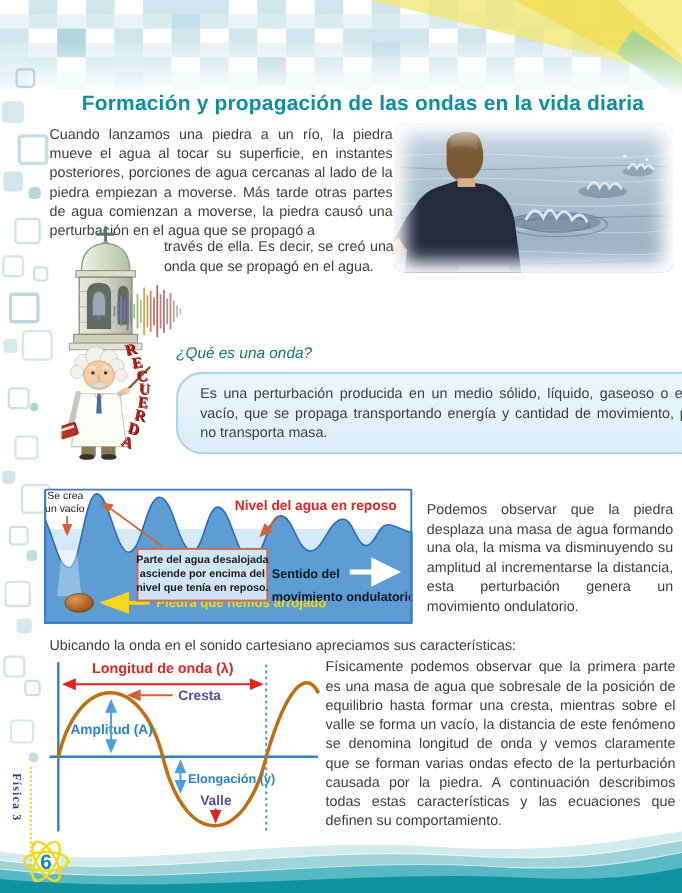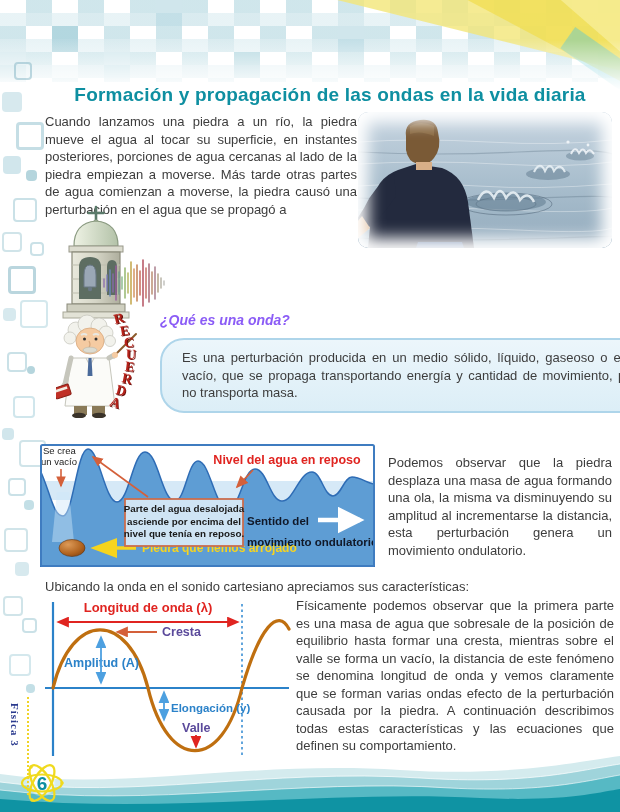--- a/index.html
+++ b/index.html
@@ -11,21 +11,21 @@
     background:
       repeating-conic-gradient(rgba(187,219,227,.55) 0% 25%, rgba(255,255,255,0) 25% 50%) 0px 0px/52px 52px,
       repeating-conic-gradient(rgba(214,234,239,.55) 0% 25%, rgba(255,255,255,0) 25% 50%) 26px 13px/52px 52px;}
   .hsq{position:absolute;width:26px;height:26px;}
   .hfade{position:absolute;top:40px;left:0;width:620px;height:55px;
     background:linear-gradient(180deg,rgba(255,255,255,0),#fff 92%);}
   .ribbon{position:absolute;}
   
   .title{position:absolute;top:84px;left:0;width:620px;text-align:center;
     color:#0e8fa1;font-size:19px;font-weight:bold;letter-spacing:.2px;padding-left:20px;}
-  .h-teal{position:absolute;color:#8b5cf6;font-weight:bold;}
+  .h-teal{position:absolute;color:#0f766e;font-weight:normal;}
   
   .txt{position:absolute;font-size:13px;line-height:17.5px;text-align:justify;color:#3d3d3d;}
   
   .q{position:absolute;border-radius:4px;}
   
   .defbox{position:absolute;left:160px;top:338px;width:506px;border:2px solid #aed5ea;
     border-radius:24px;background:linear-gradient(180deg,#ecf6fb,#dceef7);
     padding:9px 20px;box-sizing:border-box;}
   
   .photo{position:absolute;left:358px;top:112px;width:254px;height:136px;border-radius:10px;overflow:hidden;}
@@ -80,20 +80,21 @@
   <div class="q" style="left:4px;top:528px;width:20px;height:20px;border:2px solid rgba(150,195,207,.45)"></div>
   <div class="q" style="left:15px;top:562px;width:14px;height:14px;background:rgba(205,228,234,.8)"></div>
   <div class="q" style="left:3px;top:596px;width:16px;height:16px;border:2px solid rgba(150,195,207,.45)"></div>
   <div class="q" style="left:22px;top:618px;width:11px;height:11px;border:2px solid rgba(150,195,207,.5)"></div>
   <div class="q" style="left:9px;top:654px;width:18px;height:18px;border:2px solid rgba(170,210,220,.5)"></div>
   <div class="q" style="left:26px;top:684px;width:9px;height:9px;background:rgba(170,210,220,.7)"></div>
 
   <div class="title">Formación y propagación de las ondas en la vida diaria</div>
 
   <div class="txt" style="left:45px;top:113px;width:312px;">Cuando lanzamos una piedra a un río, la piedra mueve el agua al tocar su superficie, en instantes posteriores, porciones de agua cercanas al lado de la piedra empiezan a moverse. Más tarde otras partes de agua comienzan a moverse, la piedra causó una perturbación en el agua que se propagó a</div>
+  <div class="txt" style="left:149px;top:215px;width:209px;">través de ella. Es decir, se creó una onda que se propagó en el agua.</div>
 
   <div class="photo">
     <svg width="254" height="136" viewBox="0 0 254 136">
       <defs>
         <linearGradient id="wtr" x1="0" y1="0" x2="0" y2="1">
           <stop offset="0" stop-color="#c6d4e0"></stop>
             <stop offset=".5" stop-color="#aabfce"></stop>
             <stop offset="1" stop-color="#93abbd"></stop>
         </linearGradient>
       </defs>

